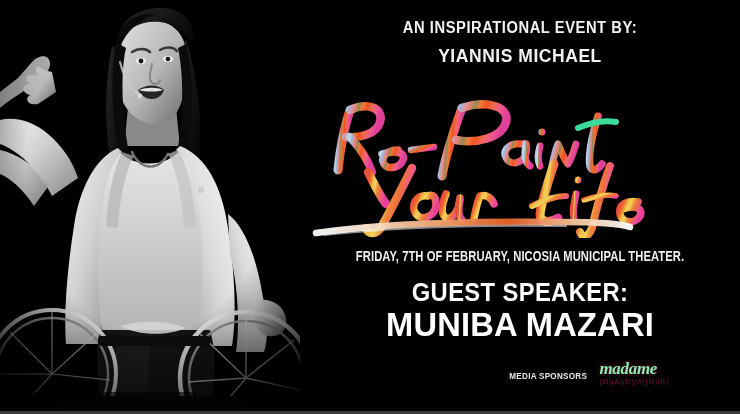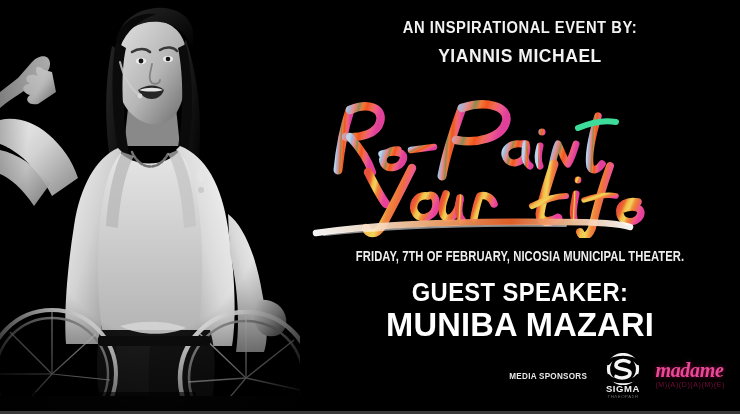--- a/index.html
+++ b/index.html
@@ -91,21 +91,21 @@
     color:#e8e8e8; font-size:9px; font-weight:bold;
     font-family:"Liberation Sans Narrow","Liberation Sans",sans-serif;
     letter-spacing:0.3px; transform:scaleX(0.9);
     white-space:nowrap;
   }
   .logo { position:relative; }
   #sigma-logo { width:48px; height:46px; }
   #sigma-logo svg { display:block; width:48px; height:46px; }
   #madame-logo { width:72px; height:40px; padding-top:4px; }
   #madame-wordmark {
-    color:#ec4899; font-size:20px;
+    color:#86efac; font-size:17px;
     font-family:"Liberation Serif", serif;
     font-style:italic; font-weight:bold;
     letter-spacing:-0.3px; line-height:1;
     text-shadow:0 0 5px rgba(224,24,106,.55);
   }
   #madame-sub {
     color:#7a0c38; font-size:7px; letter-spacing:0.6px;
     font-family:"Liberation Sans Narrow","Liberation Sans",sans-serif;
     line-height:1.3; white-space:nowrap;
   }
@@ -358,32 +358,20 @@
     <div id="datespan">FRIDAY, 7TH OF FEBRUARY, NICOSIA MUNICIPAL THEATER.</div>
 
     <div id="speaker-label">GUEST SPEAKER:</div>
 
     <div id="speaker-name">MUNIBA MAZARI</div>
 
     <div id="sponsors">
 
       <div id="sponsors-label">MEDIA SPONSORS</div>
 
-      <div class="logo" id="sigma-logo">
-        <svg viewBox="0 0 48 46" xmlns="http://www.w3.org/2000/svg">
-          <g>
-            <circle cx="24" cy="16" r="14.5" fill="none" stroke="#f2f2f2" stroke-width="3.2"></circle>
-            <path d="M9 10 C 14 3, 34 3, 39 10" stroke="#000" stroke-width="4" fill="none" stroke-linecap="round"></path>
-            <path d="M9 23 C 14 30, 34 30, 39 23" stroke="#000" stroke-width="4" fill="none" stroke-linecap="round"></path>
-            <path d="M30 9 C 24 6, 17 8, 17 12.5 C 17 17, 31 15.5, 31 20 C 31 24.5, 23 26.5, 17 23.5" stroke="#f5f5f5" stroke-width="3.6" fill="none" stroke-linecap="round"></path>
-          </g>
-          <text x="24" y="39" text-anchor="middle" fill="#f0f0f0" font-family="Liberation Sans, sans-serif" font-size="9.5" font-weight="bold" letter-spacing="0.6">SIGMA</text>
-          <text x="24" y="45" text-anchor="middle" fill="#6b6b6b" font-family="Liberation Sans, sans-serif" font-size="4.4" letter-spacing="0.5">ΤΗΛΕΟΡΑΣΗ</text>
-        </svg>
-      </div>
 
       <div class="logo" id="madame-logo">
         <div id="madame-wordmark">madame</div>
         <div id="madame-sub">(M)(A)(D)(A)(M)(E)</div>
       </div>
     </div>
 
   </div>
 
   <div id="bottom-strip"></div>

